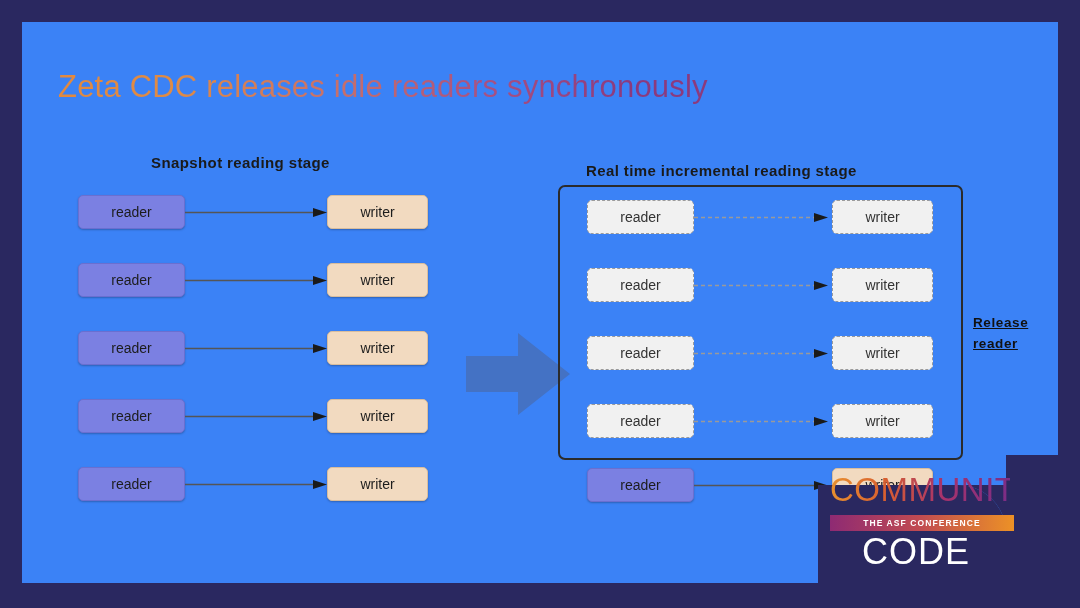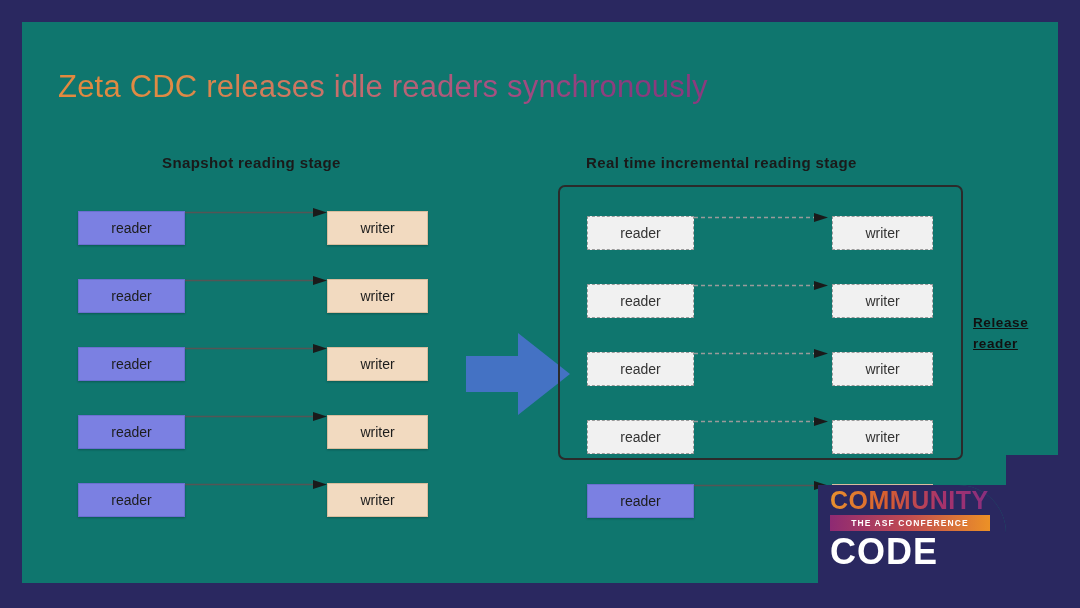--- a/index.html
+++ b/index.html
@@ -7,21 +7,21 @@
     width:1080px;height:608px;
     background:#2A2860;
     font-family:"Liberation Sans", sans-serif;
     overflow:hidden;
     position:relative;
   }
   .slide-frame{
     position:absolute;
     left:22px;top:22px;
     width:1036px;height:561px;
-    background:#0f766e;
+    background:#3b82f6;
   }
   
   .title{
     position:absolute;
     left:36px;top:47px;
     font-size:31px;
     font-weight:400;
     letter-spacing:0.2px;
     white-space:nowrap;
     background:linear-gradient(90deg,#E2893F 0%,#DF8B45 18%,#C8716A 42%,#A85182 66%,#8B3A7E 88%,#8B3A7E 100%);
@@ -32,34 +32,33 @@
   }
   
   .stage-head{
     position:absolute;
     font-size:15px;
     font-weight:bold;
     color:#1a1a1a;
     letter-spacing:0.4px;
     white-space:nowrap;
   }
-  #head-left{left:140px;top:132px;text-align:center;}
-  #head-right{left:564px;top:132px;}
+  #head-left{left:129px;top:132px;text-align:center;}
+  #head-right{left:564px;top:140px;}
   
   .node{
     position:absolute;
     height:34px;
-    border-radius:0;
+    border-radius:5px;
     display:flex;
     align-items:center;
     justify-content:center;
     font-size:14px;
     color:#1c1c1c;
     box-sizing:border-box;
-    margin-top:16px;
   }
   .node.reader{width:107px;}
   .node.writer{width:101px;}
   .node.active-reader{
     background:#7B80E2;
     border:1px solid #6a6fd0;
     box-shadow:0 1px 2px rgba(0,0,0,.25);
   }
   .node.active-writer{
     background:#F2DAC0;
@@ -113,51 +112,52 @@
   .logo-bg{
     position:absolute;
     left:0;top:0;width:240px;height:128px;
   }
   .logo-inner{
     position:absolute;
     left:12px;bottom:12px;
     width:180px;
   }
   .logo-community{
-    font-size:25px;
-    font-weight:bold;
+    font-size:33px;
+    font-weight:normal;
     letter-spacing:0.5px;
     line-height:27px;
     background:linear-gradient(90deg,#E8912F 0%,#D9602F 30%,#A8336B 62%,#7B2D86 100%);
     -webkit-background-clip:text;
     background-clip:text;
     color:transparent;
     -webkit-text-fill-color:transparent;
     white-space:nowrap;
   }
   .logo-bar{
-    width:160px;height:16px;
+    width:184px;height:16px;
     background:linear-gradient(90deg,#8E2A73 0%,#C04A52 48%,#EC9126 100%);
     display:flex;align-items:center;justify-content:center;
-    margin:1px 0 2px 0;
+    margin:12px 0 2px 0;
   }
   .logo-bar span{
     font-size:8.5px;
     font-weight:bold;
     color:#ffffff;
     letter-spacing:1.1px;
     white-space:nowrap;
   }
   .logo-code{
     font-size:36px;
-    font-weight:bold;
+    font-weight:normal;
     color:#ffffff;
     letter-spacing:1px;
     line-height:38px;
     white-space:nowrap;
+    margin-left:32px;
   }
 </style>
 </head>
 <body>
 
 <div class="slide-frame">
 
   <div class="title">Zeta CDC releases idle readers synchronously</div>
 
   <div class="stage-head" id="head-left">Snapshot reading stage</div>

